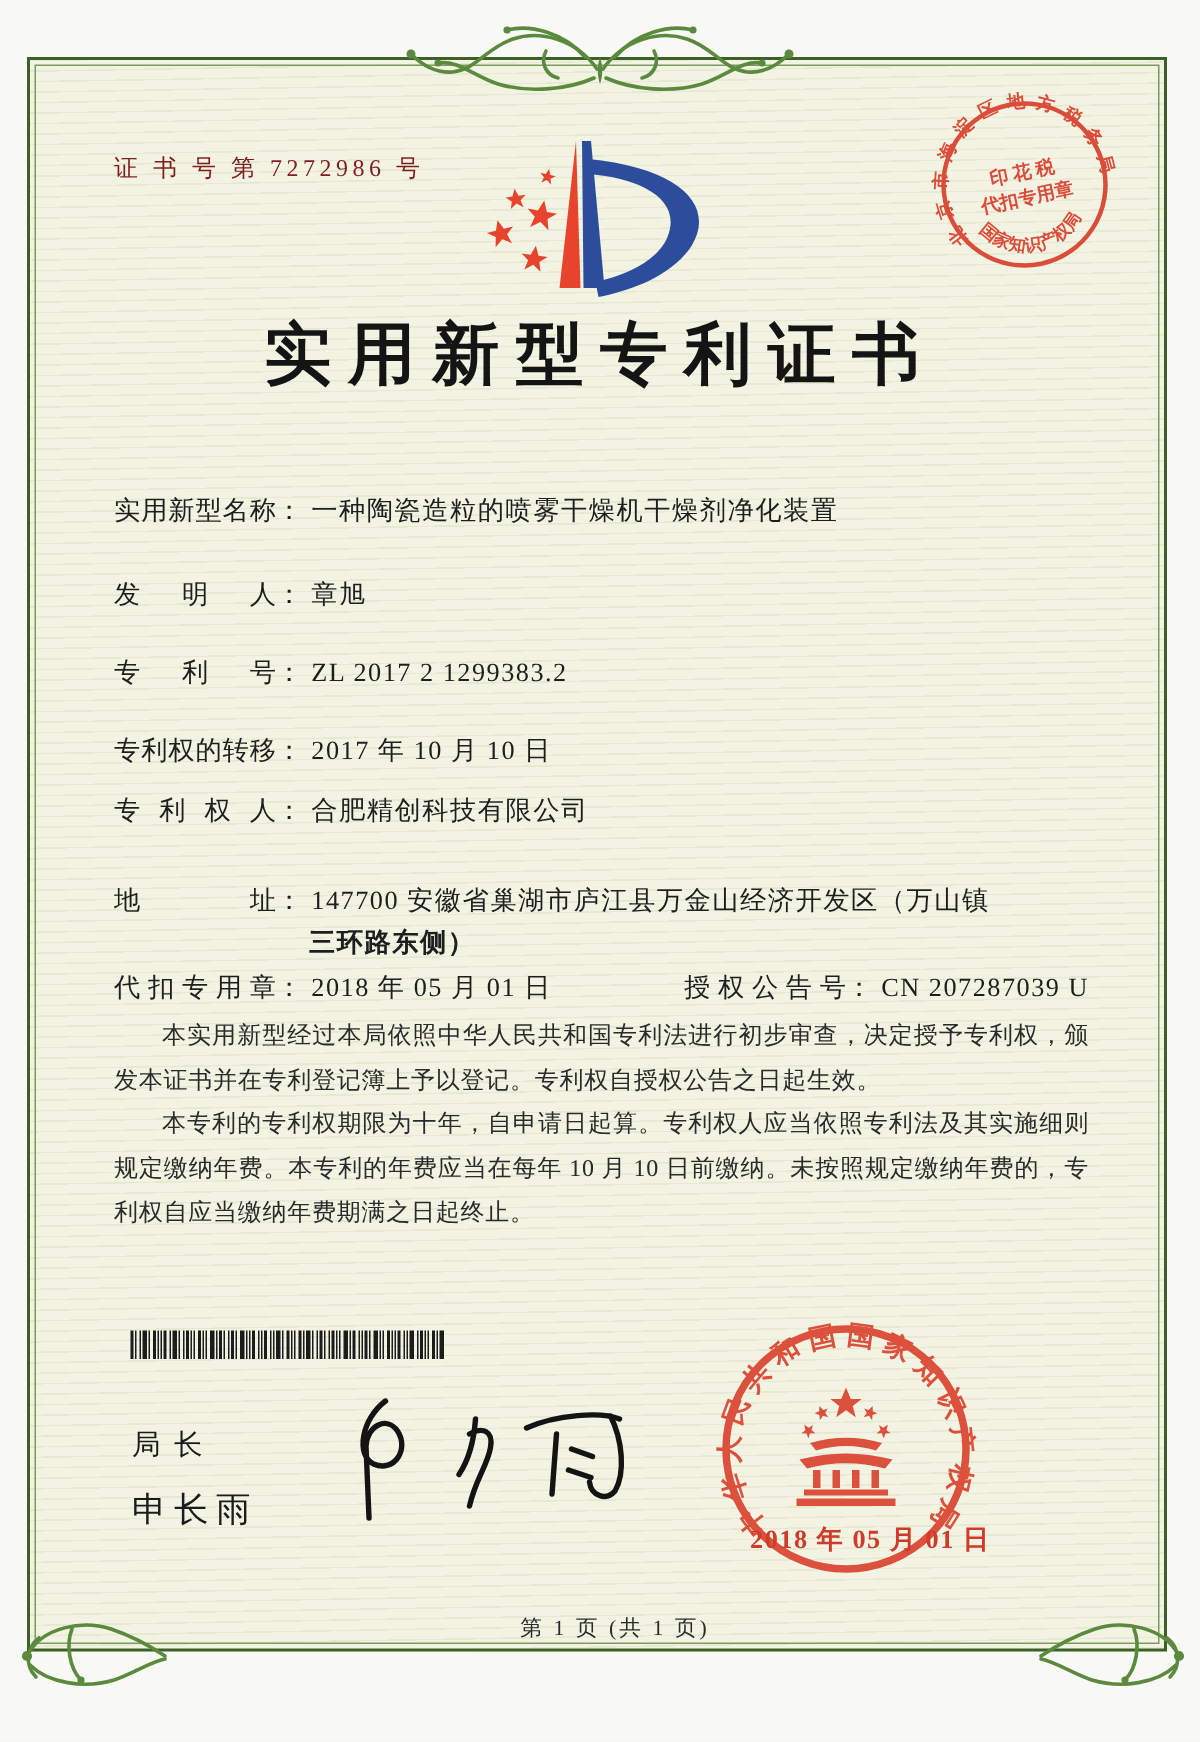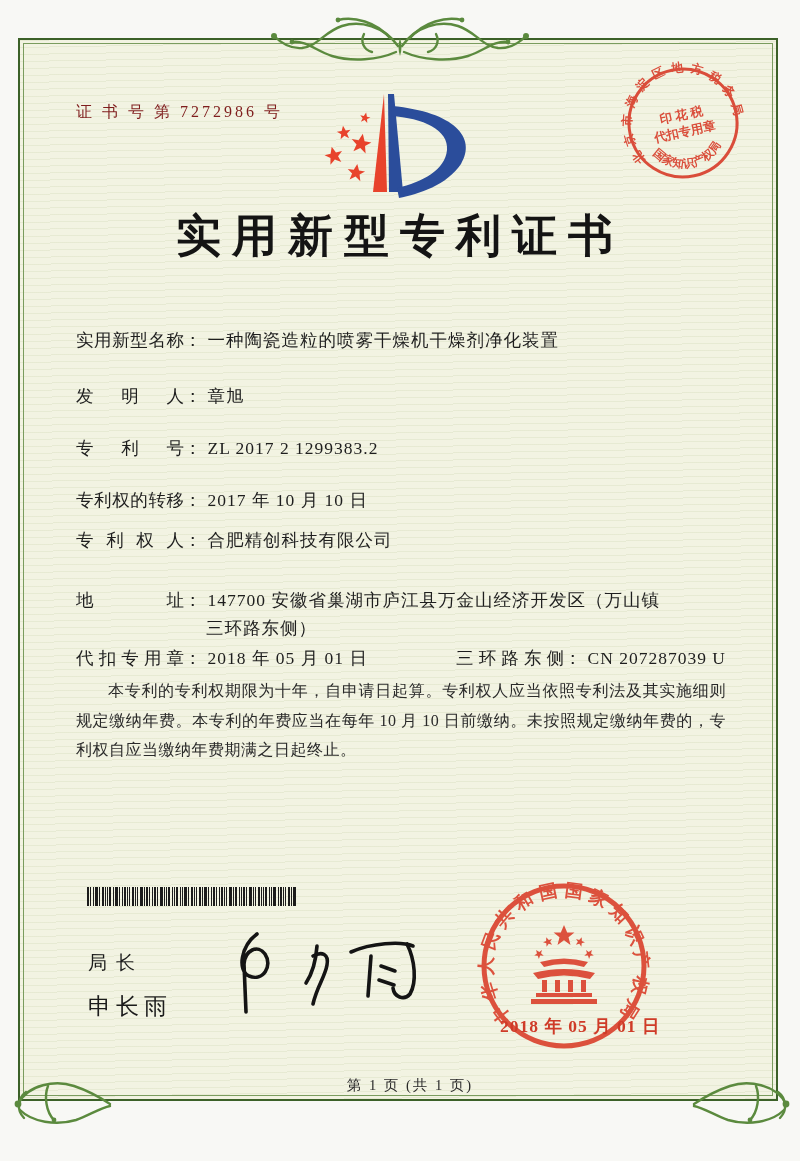--- a/index.html
+++ b/index.html
@@ -34,21 +34,21 @@
   .big-seal{position:absolute;left:476px;top:878px;}
   .ornament-top{position:absolute;left:268px;top:12px;}
   .ornament-bl{position:absolute;left:8px;top:1076px;}
   .ornament-br{position:absolute;left:692px;top:1076px;}
 
   .fields{position:absolute;left:76px;top:0;width:660px;font-size:17.5px;color:#1e1e1e;}
   .frow{position:absolute;left:0;white-space:nowrap;}
   .flabel{display:inline-block;width:108px;text-align:justify;text-align-last:justify;vertical-align:top;}
   .fcolon{display:inline-block;margin-right:6px;}
   .fvalue{letter-spacing:1px;}
-  .addr2{position:absolute;left:130px;white-space:nowrap;letter-spacing:1px;}
+  .addr2{position:absolute;left:130px;white-space:nowrap;letter-spacing:1px;font-weight:bold;}
 
   .paras{
     position:absolute;left:76px;top:676px;width:650px;
     font-size:16px;line-height:29.5px;text-align:justify;color:#2a2a2a;
   }
   .paras p{margin:0;text-indent:2em;letter-spacing:.5px;}
 
   .barcode{position:absolute;left:87px;top:887px;width:212px;height:19px;font-size:0;}
   .barcode i{display:inline-block;height:100%;background:#1c1c1c;}
 
@@ -165,25 +165,26 @@
     <span class="flabel">专利权人</span><span class="fcolon">：</span><span class="fvalue">合肥精创科技有限公司</span>
   </div>
   <div class="frow" style="top:588px">
     <span class="flabel">地址</span><span class="fcolon">：</span><span class="fvalue">147700  安徽省巢湖市庐江县万金山经济开发区（万山镇</span>
   </div>
   <div class="addr2" style="top:616px">三环路东侧）</div>
   <div class="frow" style="top:646px">
     <span class="flabel">代扣专用章</span><span class="fcolon">：</span><span class="fvalue">2018 年 05 月 01 日</span>
   </div>
   <div class="frow" style="top:646px;left:380px">
-    <span class="flabel">三环路东侧</span><span class="fcolon">：</span><span class="fvalue">CN 207287039 U</span>
+    <span class="flabel">授权公告号</span><span class="fcolon">：</span><span class="fvalue">CN 207287039 U</span>
   </div>
 </div>
 
 <div class="paras">
+  <p>本实用新型经过本局依照中华人民共和国专利法进行初步审查，决定授予专利权，颁发本证书并在专利登记簿上予以登记。专利权自授权公告之日起生效。</p>
   <p>本专利的专利权期限为十年，自申请日起算。专利权人应当依照专利法及其实施细则规定缴纳年费。本专利的年费应当在每年 10 月 10 日前缴纳。未按照规定缴纳年费的，专利权自应当缴纳年费期满之日起终止。</p>
 </div>
 
 <div class="barcode"><i style="width: 2px; margin-right: 1px;"></i><i style="width: 1px; margin-right: 2px;"></i><i style="width: 1px; margin-right: 1px;"></i><i style="width: 3px; margin-right: 1px;"></i><i style="width: 1px; margin-right: 2px;"></i><i style="width: 2px; margin-right: 1px;"></i><i style="width: 1px; margin-right: 1px;"></i><i style="width: 1px; margin-right: 1px;"></i><i style="width: 2px; margin-right: 2px;"></i><i style="width: 1px; margin-right: 1px;"></i><i style="width: 3px; margin-right: 1px;"></i><i style="width: 1px; margin-right: 2px;"></i><i style="width: 1px; margin-right: 1px;"></i><i style="width: 2px; margin-right: 1px;"></i><i style="width: 1px; margin-right: 1px;"></i><i style="width: 1px; margin-right: 2px;"></i><i style="width: 2px; margin-right: 1px;"></i><i style="width: 1px; margin-right: 1px;"></i><i style="width: 1px; margin-right: 2px;"></i><i style="width: 3px; margin-right: 1px;"></i><i style="width: 1px; margin-right: 1px;"></i><i style="width: 2px; margin-right: 1px;"></i><i style="width: 1px; margin-right: 2px;"></i><i style="width: 1px; margin-right: 1px;"></i><i style="width: 2px; margin-right: 1px;"></i><i style="width: 1px; margin-right: 2px;"></i><i style="width: 3px; margin-right: 1px;"></i><i style="width: 1px; margin-right: 1px;"></i><i style="width: 1px; margin-right: 1px;"></i><i style="width: 2px; margin-right: 2px;"></i><i style="width: 1px; margin-right: 1px;"></i><i style="width: 1px; margin-right: 1px;"></i><i style="width: 2px; margin-right: 2px;"></i><i style="width: 1px; margin-right: 1px;"></i><i style="width: 1px; margin-right: 1px;"></i><i style="width: 3px; margin-right: 1px;"></i><i style="width: 1px; margin-right: 2px;"></i><i style="width: 2px; margin-right: 1px;"></i><i style="width: 1px; margin-right: 1px;"></i><i style="width: 1px; margin-right: 2px;"></i><i style="width: 2px; margin-right: 1px;"></i><i style="width: 1px; margin-right: 1px;"></i><i style="width: 3px; margin-right: 1px;"></i><i style="width: 1px; margin-right: 2px;"></i><i style="width: 1px; margin-right: 1px;"></i><i style="width: 2px; margin-right: 1px;"></i><i style="width: 1px; margin-right: 2px;"></i><i style="width: 1px; margin-right: 1px;"></i><i style="width: 2px; margin-right: 1px;"></i><i style="width: 1px; margin-right: 1px;"></i><i style="width: 1px; margin-right: 2px;"></i><i style="width: 3px; margin-right: 1px;"></i><i style="width: 1px; margin-right: 1px;"></i><i style="width: 2px; margin-right: 2px;"></i><i style="width: 1px; margin-right: 1px;"></i><i style="width: 1px; margin-right: 1px;"></i><i style="width: 2px; margin-right: 1px;"></i><i style="width: 1px; margin-right: 2px;"></i><i style="width: 3px; margin-right: 1px;"></i><i style="width: 1px; margin-right: 1px;"></i><i style="width: 1px; margin-right: 2px;"></i><i style="width: 2px; margin-right: 1px;"></i><i style="width: 1px; margin-right: 1px;"></i><i style="width: 1px; margin-right: 1px;"></i><i style="width: 2px; margin-right: 2px;"></i><i style="width: 1px; margin-right: 1px;"></i><i style="width: 1px; margin-right: 1px;"></i><i style="width: 3px; margin-right: 2px;"></i><i style="width: 1px; margin-right: 1px;"></i><i style="width: 2px; margin-right: 1px;"></i><i style="width: 1px; margin-right: 1px;"></i><i style="width: 1px; margin-right: 2px;"></i><i style="width: 2px; margin-right: 1px;"></i><i style="width: 1px; margin-right: 1px;"></i><i style="width: 3px; margin-right: 2px;"></i></div>
 
 <div class="director-title">局长</div>
 <div class="director-name">申长雨</div>
 
 <svg class="signature" width="215" height="100" viewBox="0 0 215 100">
   <g fill="none" stroke="#141414" stroke-width="3.6" stroke-linecap="round" stroke-linejoin="round">

